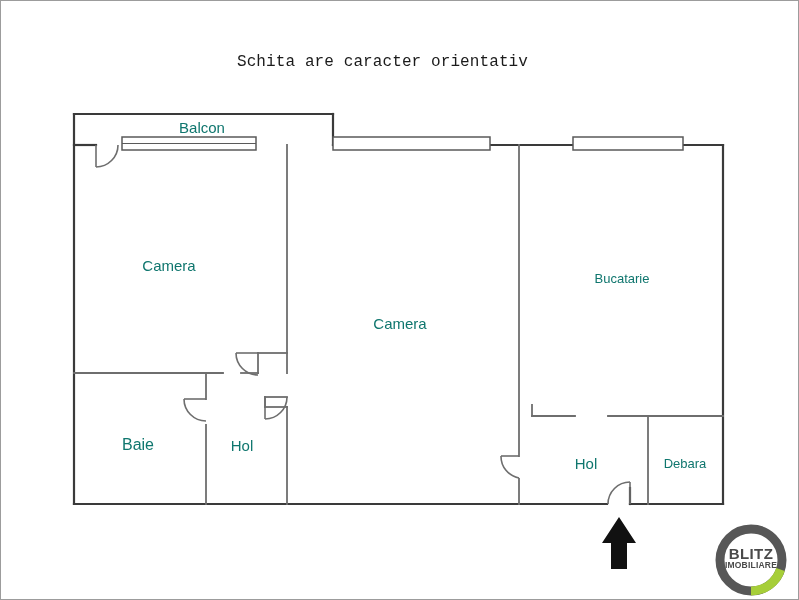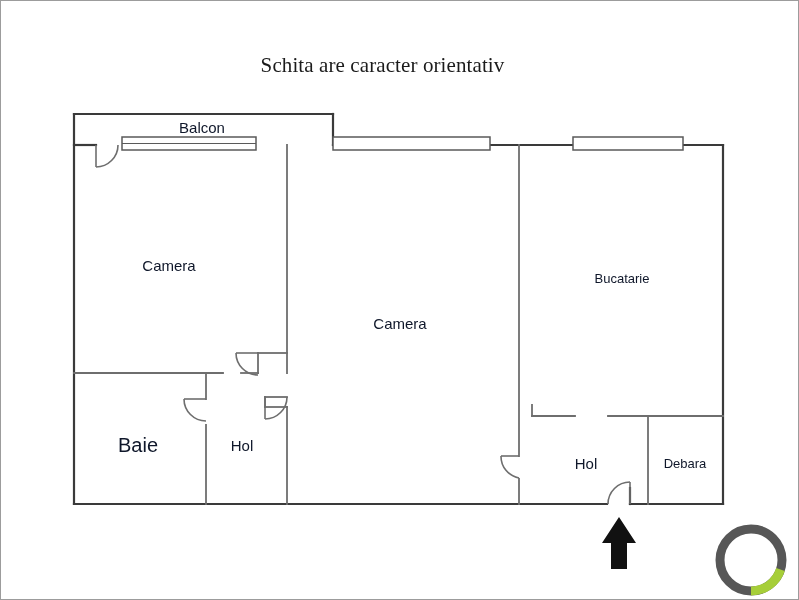--- a/index.html
+++ b/index.html
@@ -30,30 +30,30 @@
     width: 799px;
     height: 600px;
     display: block;
   }
   .plan-title {
     position: absolute;
     left: 0;
     top: 52px;
     width: 763px;
     text-align: center;
-    font-size: 21px;
+    font-size: 16px;
     color: #1b1b1b;
-    font-family: Liberation Serif, serif;
+    font-family: Liberation Mono, monospace;
     letter-spacing: 0.1px;
     white-space: nowrap;
   }
   .room-label {
     position: absolute;
     font-family: "Liberation Sans", sans-serif;
-    color: #0f172a;
+    color: #0f766e;
     white-space: nowrap;
     transform: translate(-50%, -50%);
     text-align: left;
   }
   .logo-wrap {
     position: absolute;
     left: 714px;
     top: 523px;
     width: 72px;
     height: 72px;
@@ -177,19 +177,23 @@
       <circle cx="750" cy="559" r="22" fill="#ffffff" stroke="none"></circle>
     </g>
   </svg>
 
   <div class="plan-title">Schita are caracter orientativ</div>
 
   <div class="room-label" style="left:201px; top:126px; font-size:15px;">Balcon</div>
   <div class="room-label" style="left:168px; top:264px; font-size:15px;">Camera</div>
   <div class="room-label" style="left:399px; top:322px; font-size:15px;">Camera</div>
   <div class="room-label" style="left:621px; top:277px; font-size:13px;">Bucatarie</div>
-  <div class="room-label" style="left:137px; top:444px; font-size:20px;">Baie</div>
+  <div class="room-label" style="left:137px; top:444px; font-size:16px;">Baie</div>
   <div class="room-label" style="left:241px; top:444px; font-size:15px;">Hol</div>
   <div class="room-label" style="left:585px; top:462px; font-size:15px;">Hol</div>
   <div class="room-label" style="left:684px; top:462px; font-size:13px;">Debara</div>
 
+  <div class="logo-wrap">
+    <div class="logo-text-blitz">BLITZ</div>
+    <div class="logo-text-imob">IMOBILIARE</div>
+  </div>
 
 </div>
 
 </body></html>

